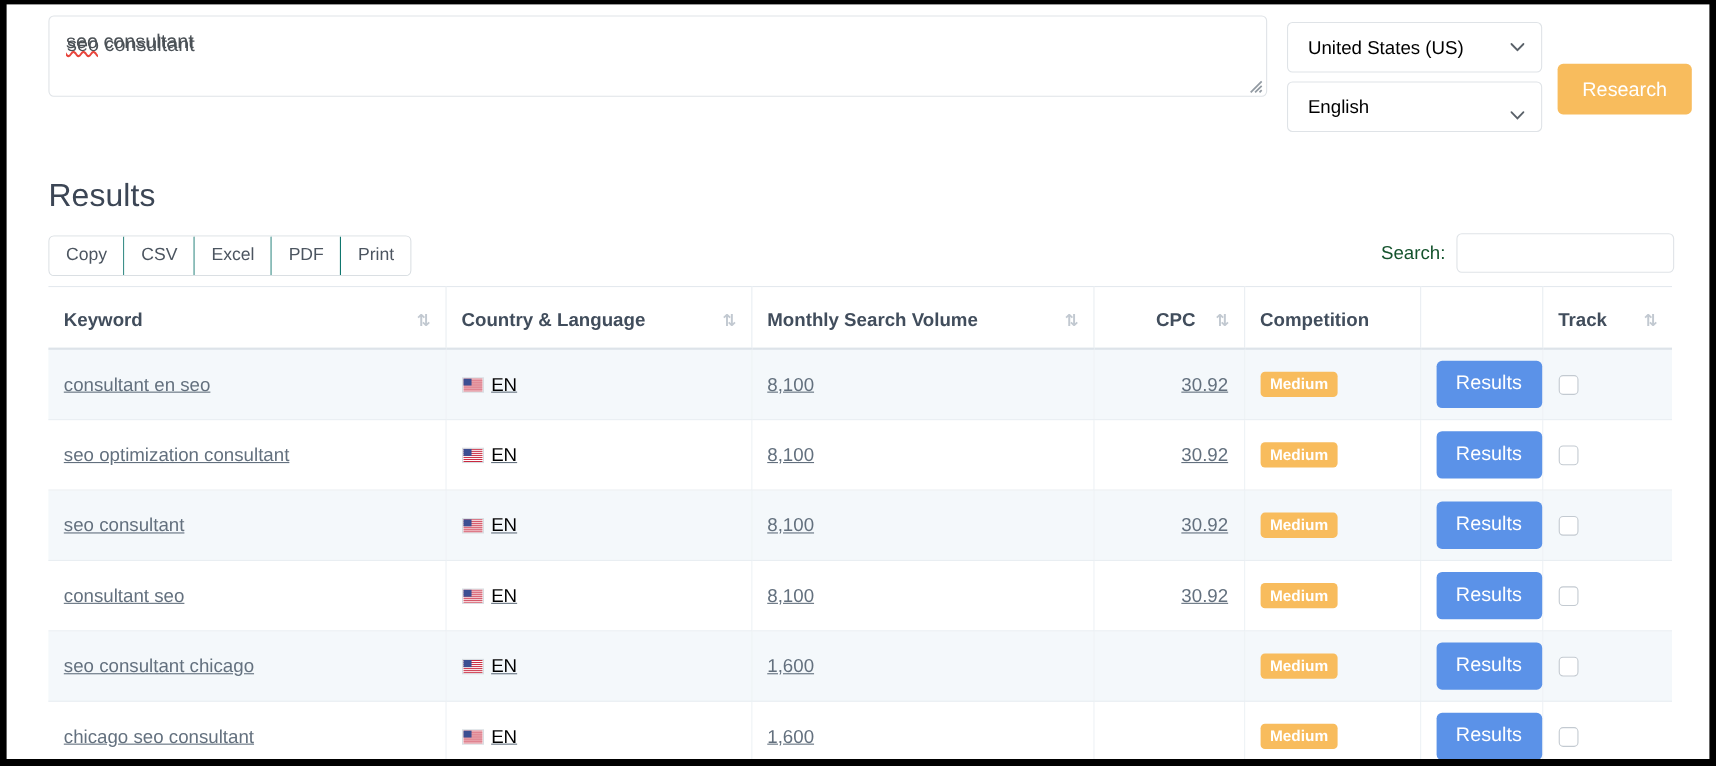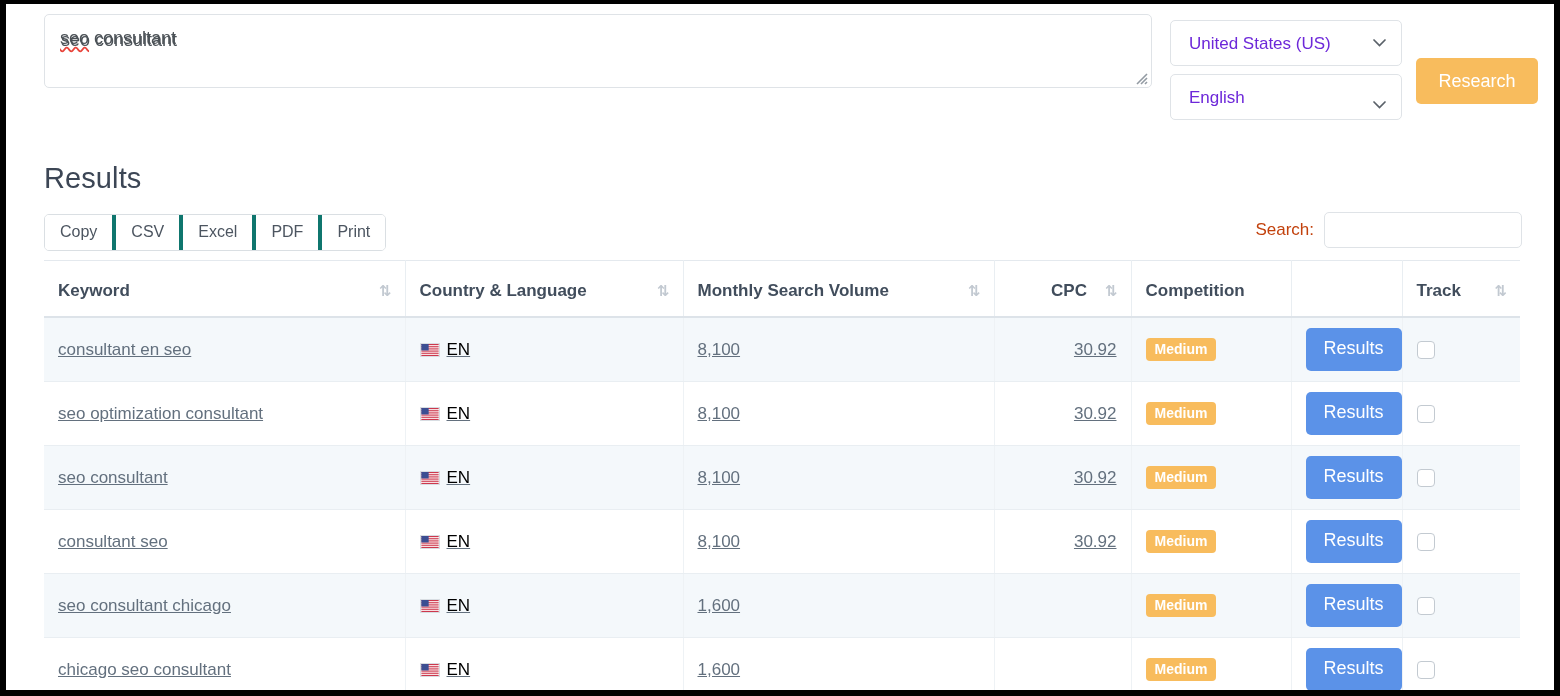--- a/index.html
+++ b/index.html
@@ -63,21 +63,21 @@
 
   .sel {
     position: absolute;
     left: 1126px;
     width: 232px; height: 46px;
     border: 1px solid #dfe3e7;
     border-radius: 5px;
     background: #ffffff;
     font-family: "Liberation Sans", sans-serif;
     font-size: 17px;
-    color: #6d28d9;
+    color: #000000;
     padding: 0 34px 0 18px;
     -webkit-appearance: none;
     appearance: none;
     outline: none;
   }
   .sel-country { top: 10px; }
   .sel-lang { top: 64px; }
   .sel-wrap-caret {
     position: absolute;
     width: 13px; height: 8px;
@@ -120,37 +120,37 @@
     border-radius: 5px;
     overflow: hidden;
     background: #ffffff;
   }
   .btn-group button {
     font-family: "Liberation Sans", sans-serif;
     font-size: 16px;
     color: #4c5560;
     background: #ffffff;
     border: none;
-    border-right: 4px solid #0f766e;
+    border-right: 1px solid #0f766e;
     padding: 7px 15px 9px;
     height: 35px;
     cursor: pointer;
   }
   .btn-group button:last-child { border-right: none; }
 
   .search-wrap {
     position: absolute;
     right: 32px; top: 208px;
     display: flex;
     align-items: center;
     gap: 10px;
   }
   .search-label {
     font-size: 17px;
-    color: #c2410c;
+    color: #14532d;
   }
   .search-input {
     width: 198px; height: 36px;
     border: 1px solid #dfe3e7;
     border-radius: 5px;
     background: #ffffff;
     font-family: "Liberation Sans", sans-serif;
     font-size: 16px;
     color: #4a5157;
     padding: 0 9px;

